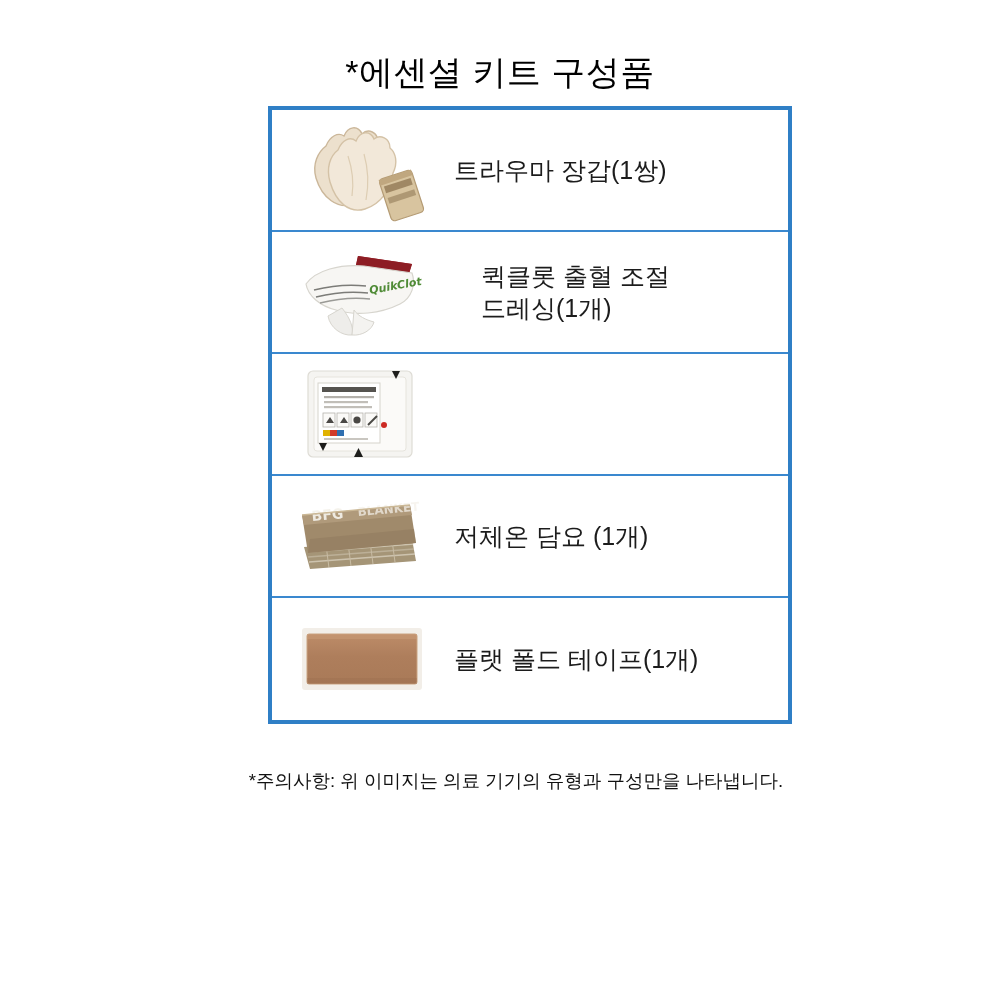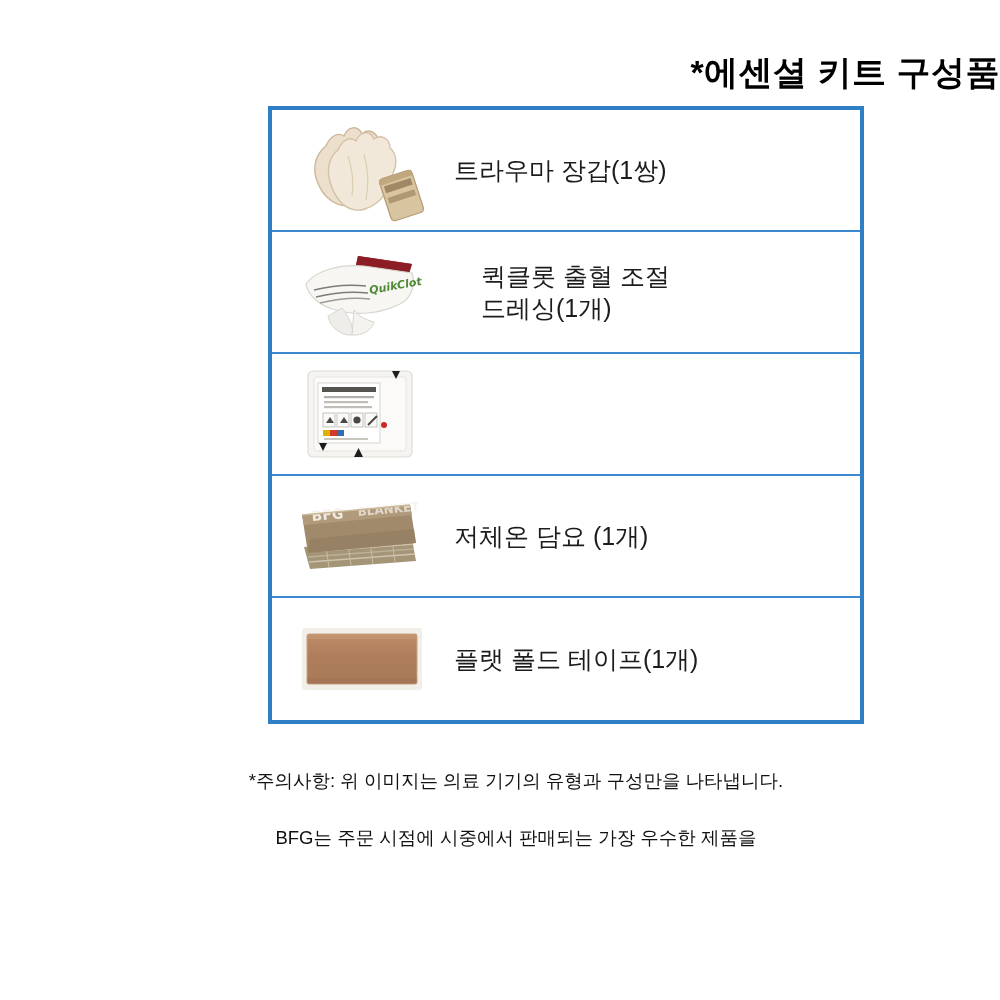--- a/index.html
+++ b/index.html
@@ -21,35 +21,35 @@
     position: absolute;
     inset: 0;
   }
 
   
   .title {
     position: absolute;
     top: 52px;
     left: 0;
     width: 1000px;
-    text-align: right;
+    text-align: center;
     font-size: 34px;
-    font-weight: 700;
+    font-weight: 400;
     letter-spacing: 0.5px;
     color: #000000;
     line-height: 1.2;
     white-space: nowrap;
   }
 
   
   .kit-table {
     position: absolute;
     left: 268px;
     top: 106px;
-    width: 596px;
+    width: 524px;
     border: 4px solid #2f7fc6;
     box-sizing: border-box;
     background: #ffffff;
   }
 
   .kit-row {
     display: flex;
     align-items: center;
     height: 122px;
     border-bottom: 2px solid #3a88cf;
@@ -251,16 +251,15 @@
           <rect x="11" y="56" width="110" height="6" fill="#9a6e4e" opacity="0.35"></rect>
         </svg>
       </div>
       <div class="kit-label">플랫 폴드 테이프(1개)</div>
     </div>
 
   </div>
 
   <div class="footnote">
     <span class="fn-line">*주의사항: 위 이미지는 의료 기기의 유형과 구성만을 나타냅니다.</span>
-    <span class="fn-line">BFG는 주문 시점에 시중에서 판매되는 가장 우수한 제품을</span>
   </div>
 
 </div>
 
 </body></html>

